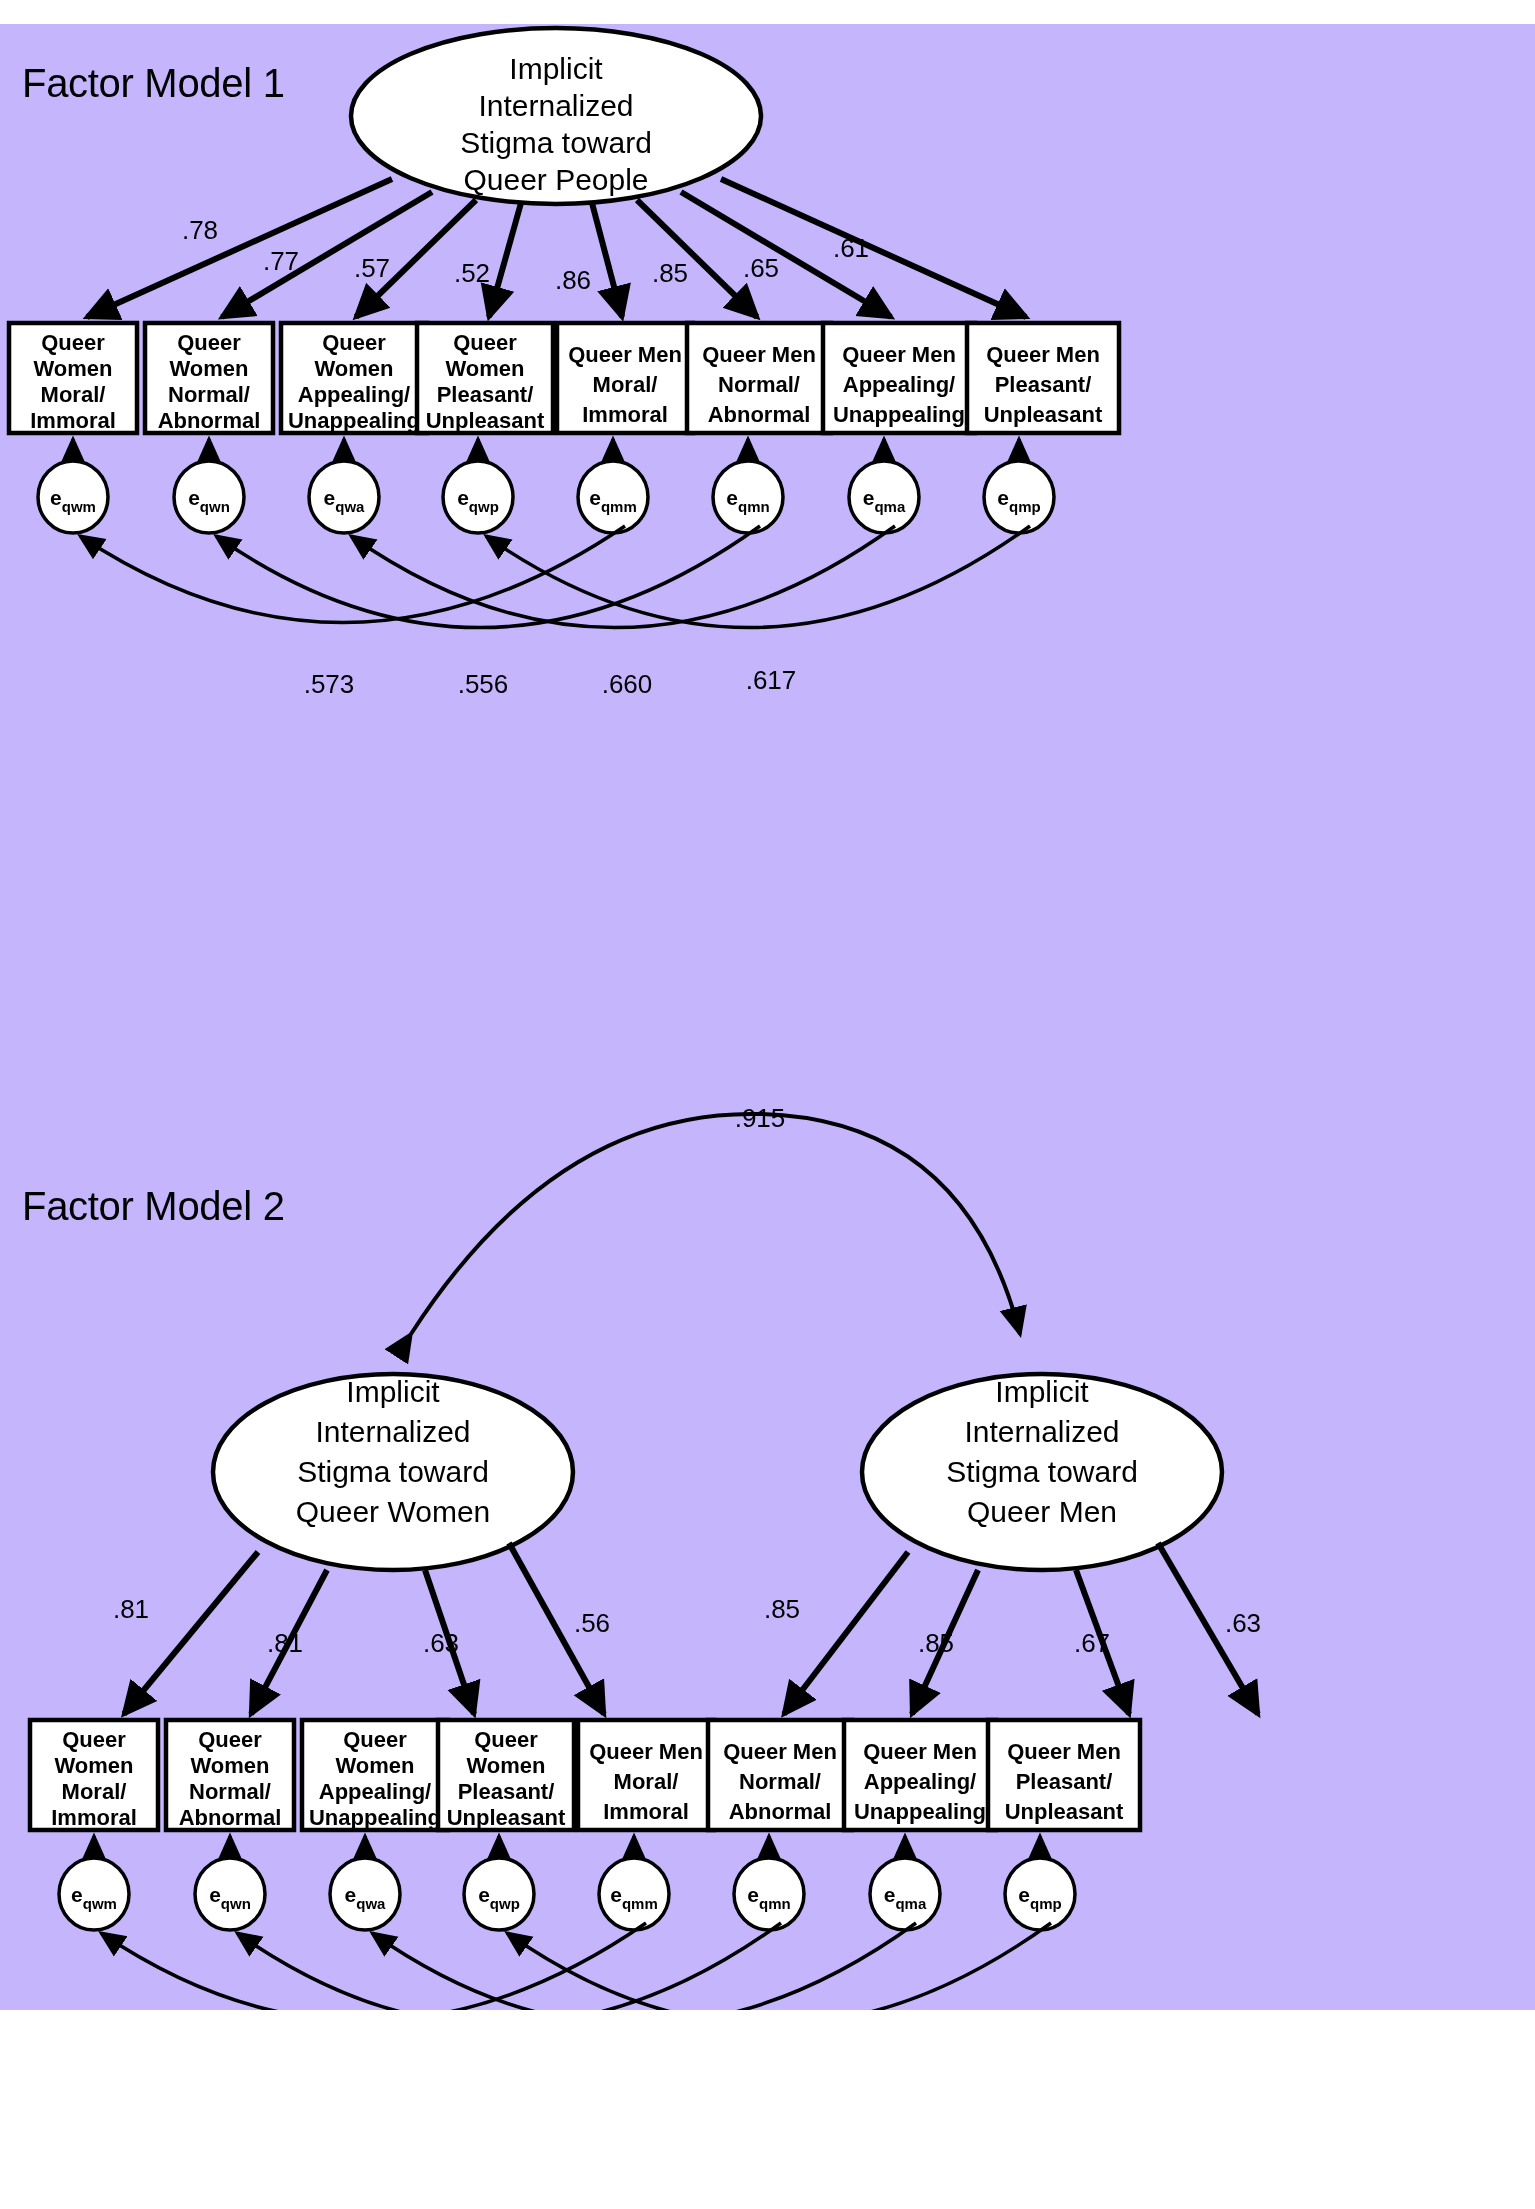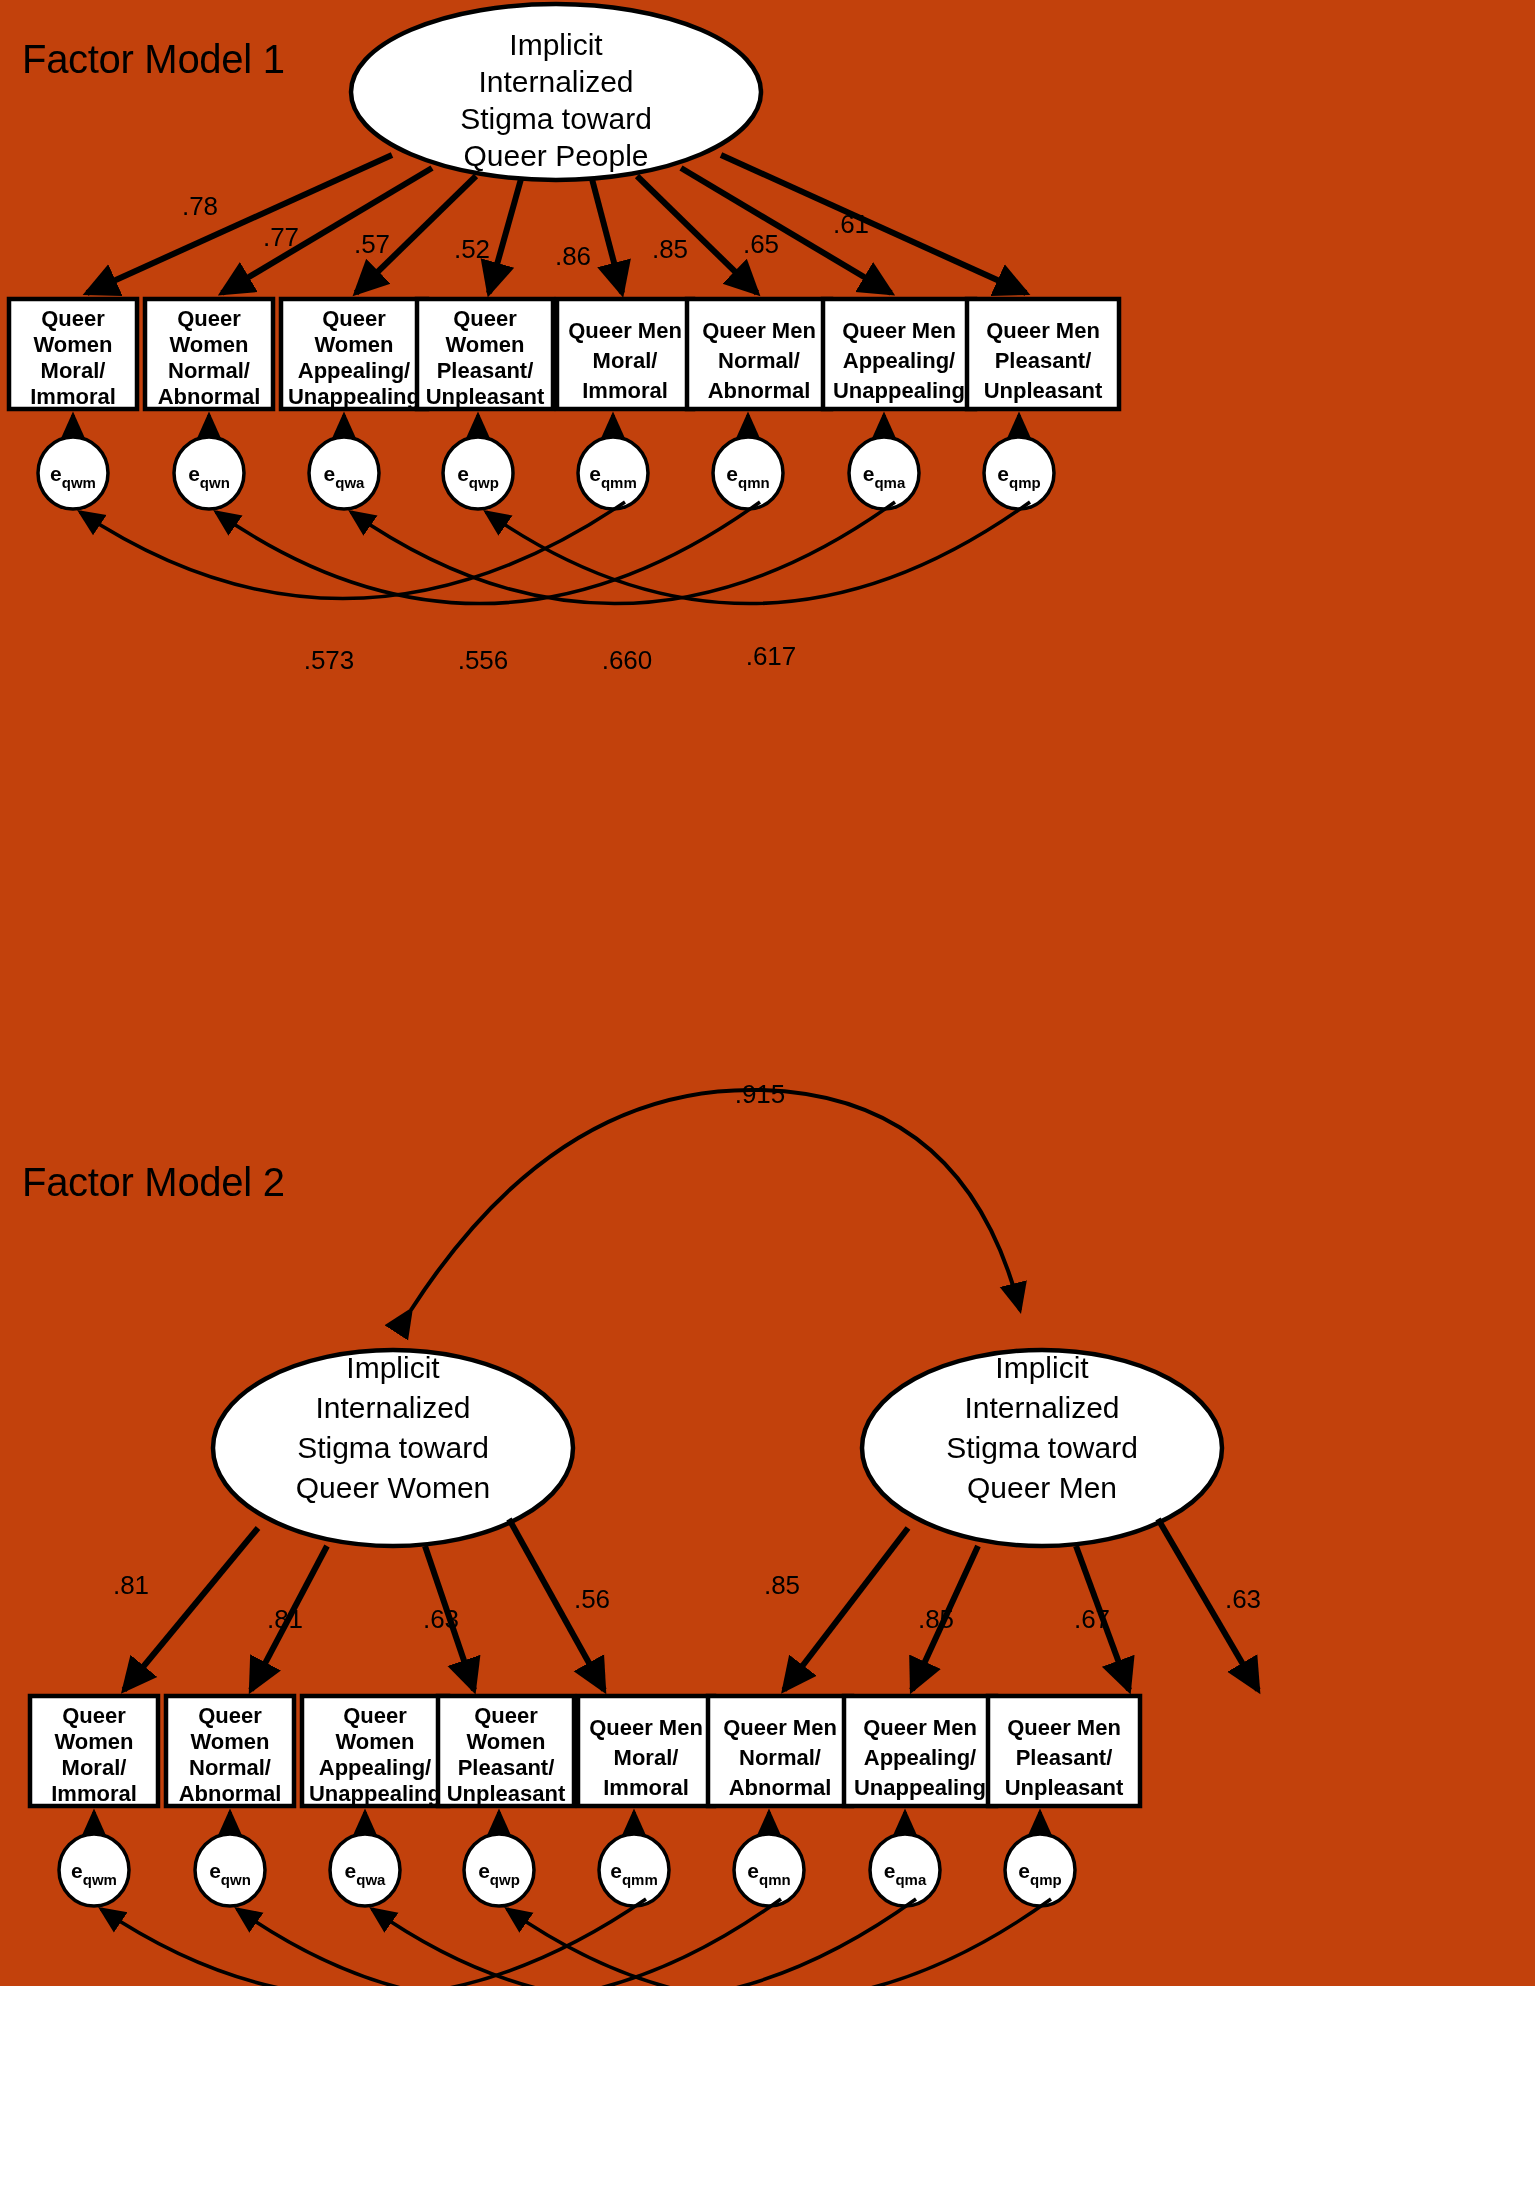--- a/index.html
+++ b/index.html
@@ -8,22 +8,23 @@
     background: #ffffff;
   }
   body {
     font-family: "Liberation Sans", sans-serif;
     color: #000000;
   }
   #canvas {
     position: relative;
     width: 1535px;
     height: 1986px;
-    background: #c2410c;
+    background: #c4b5fd;
     overflow: hidden;
+    margin-top: 24px;
   }
   svg.layer {
     position: absolute;
     top: 0;
     left: 0;
     width: 1535px;
     height: 2209px;
   }
   .model-title {
     font-size: 40px;

